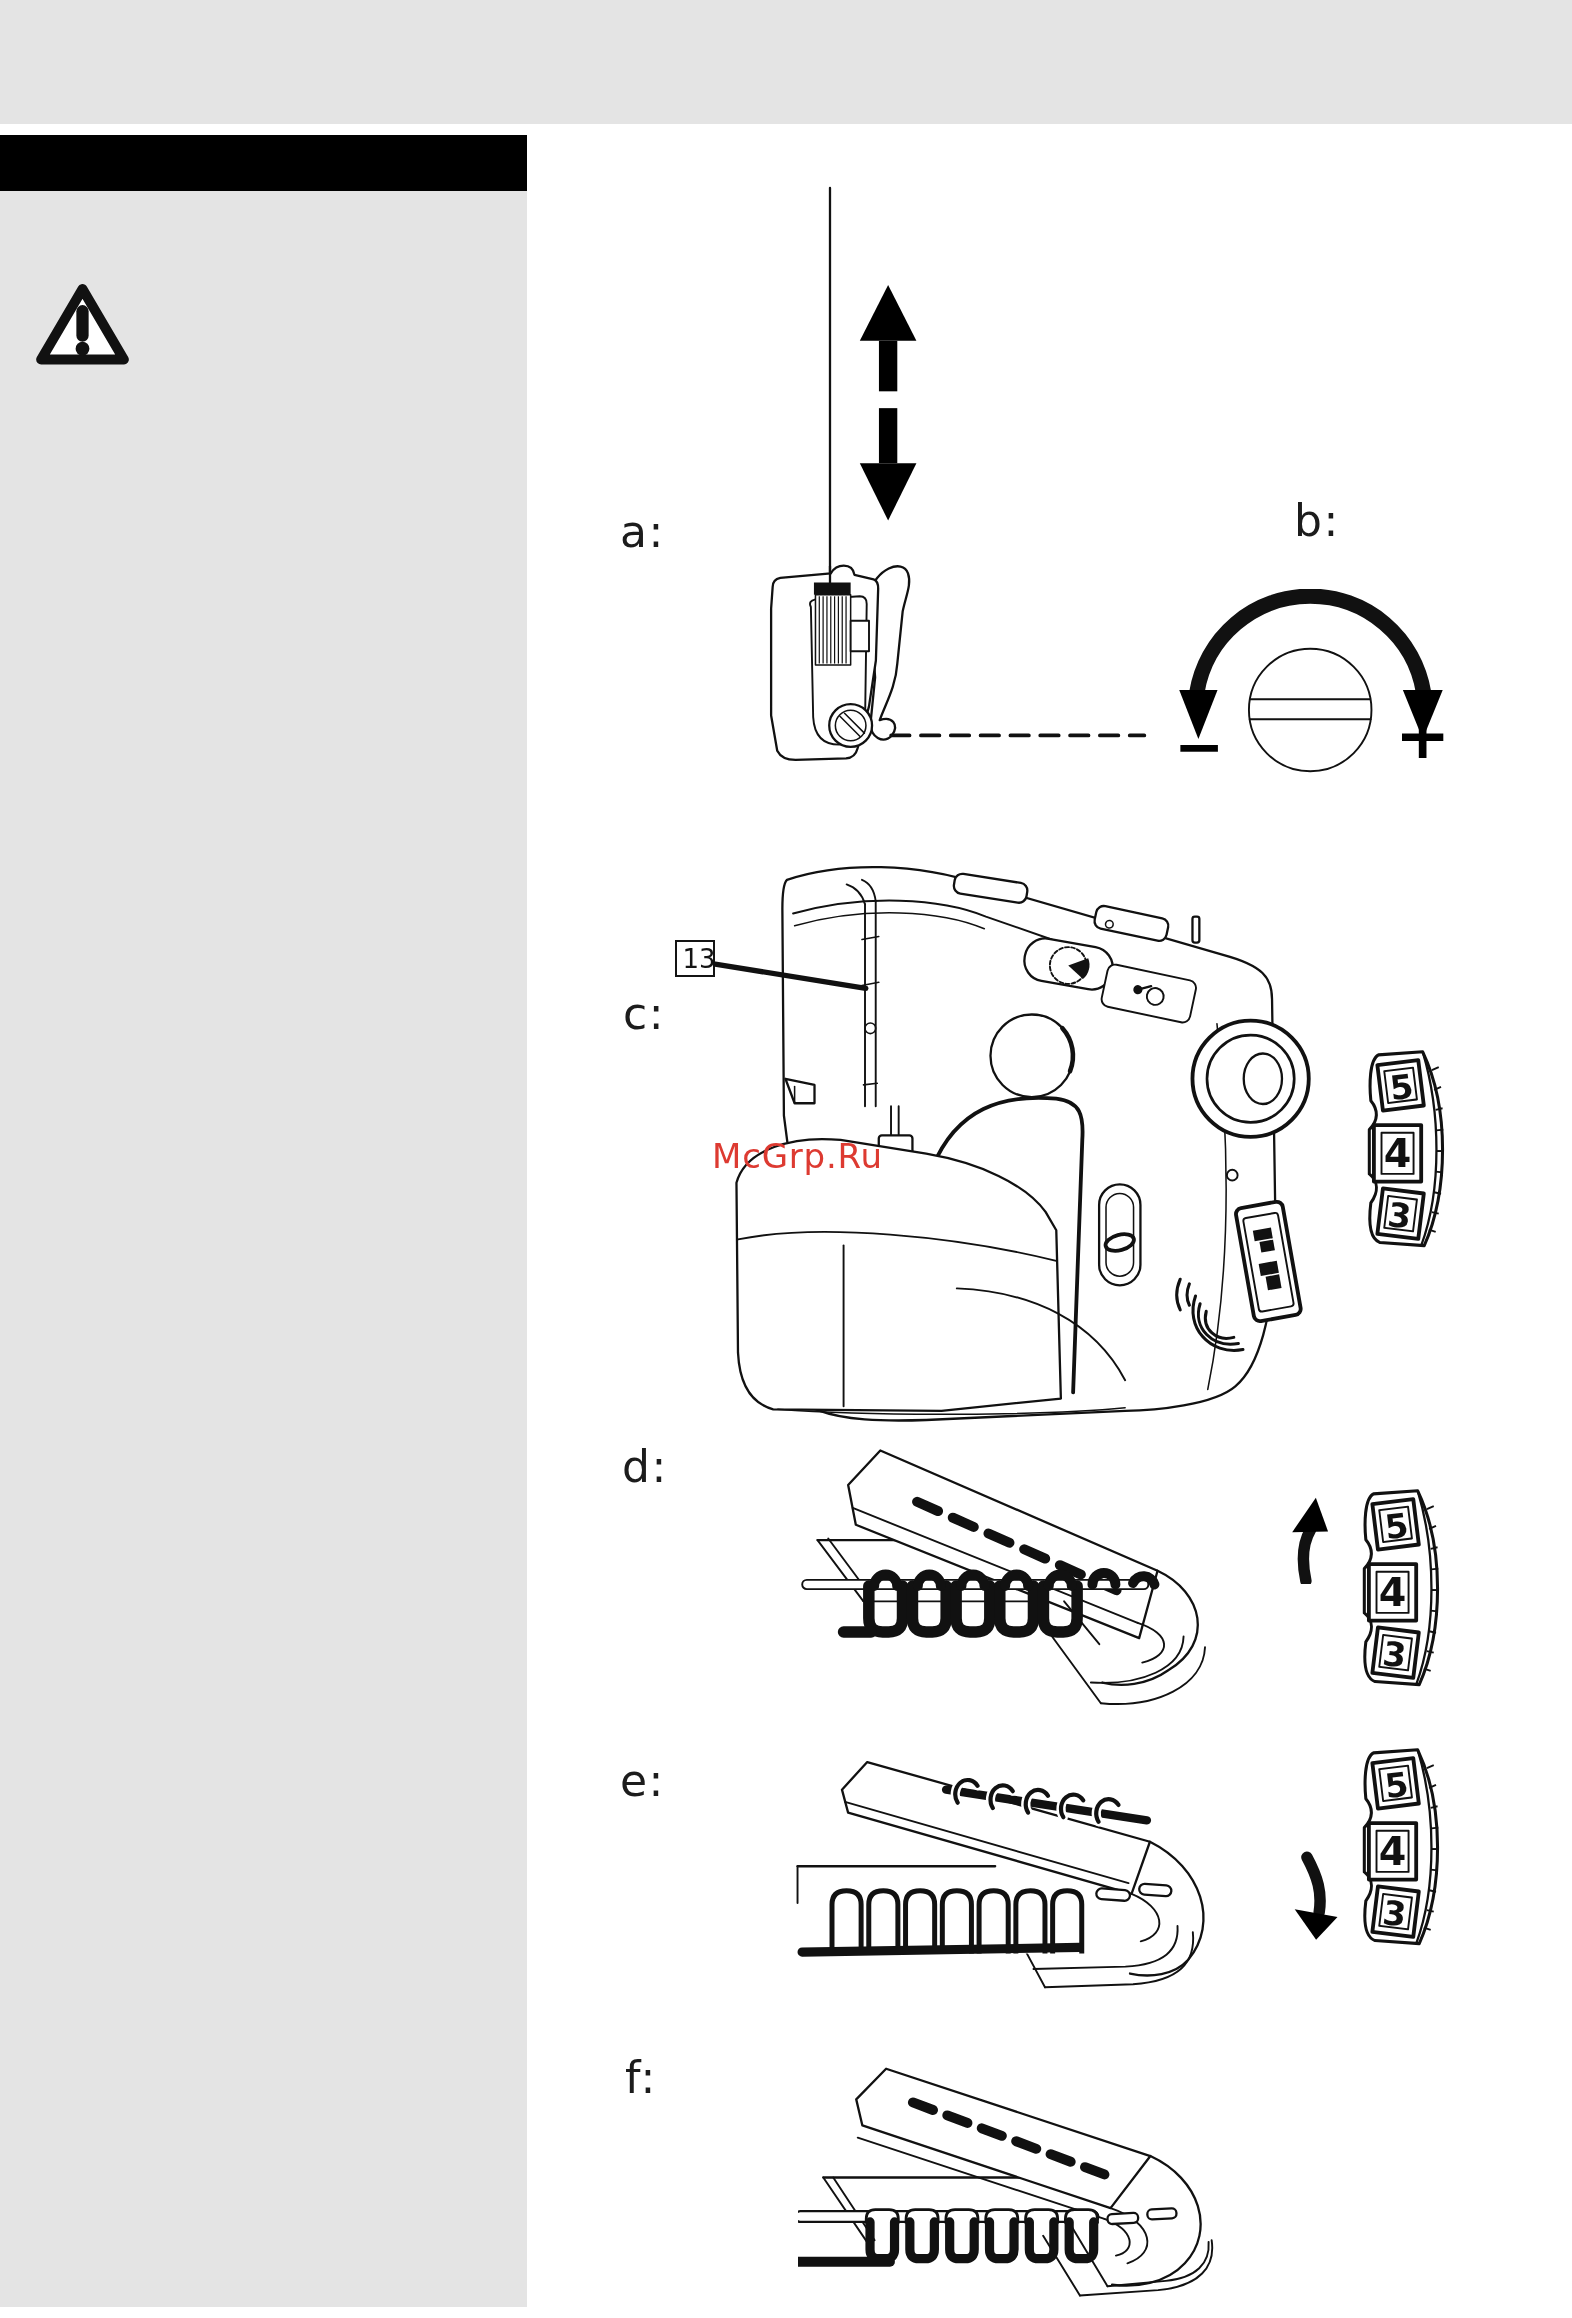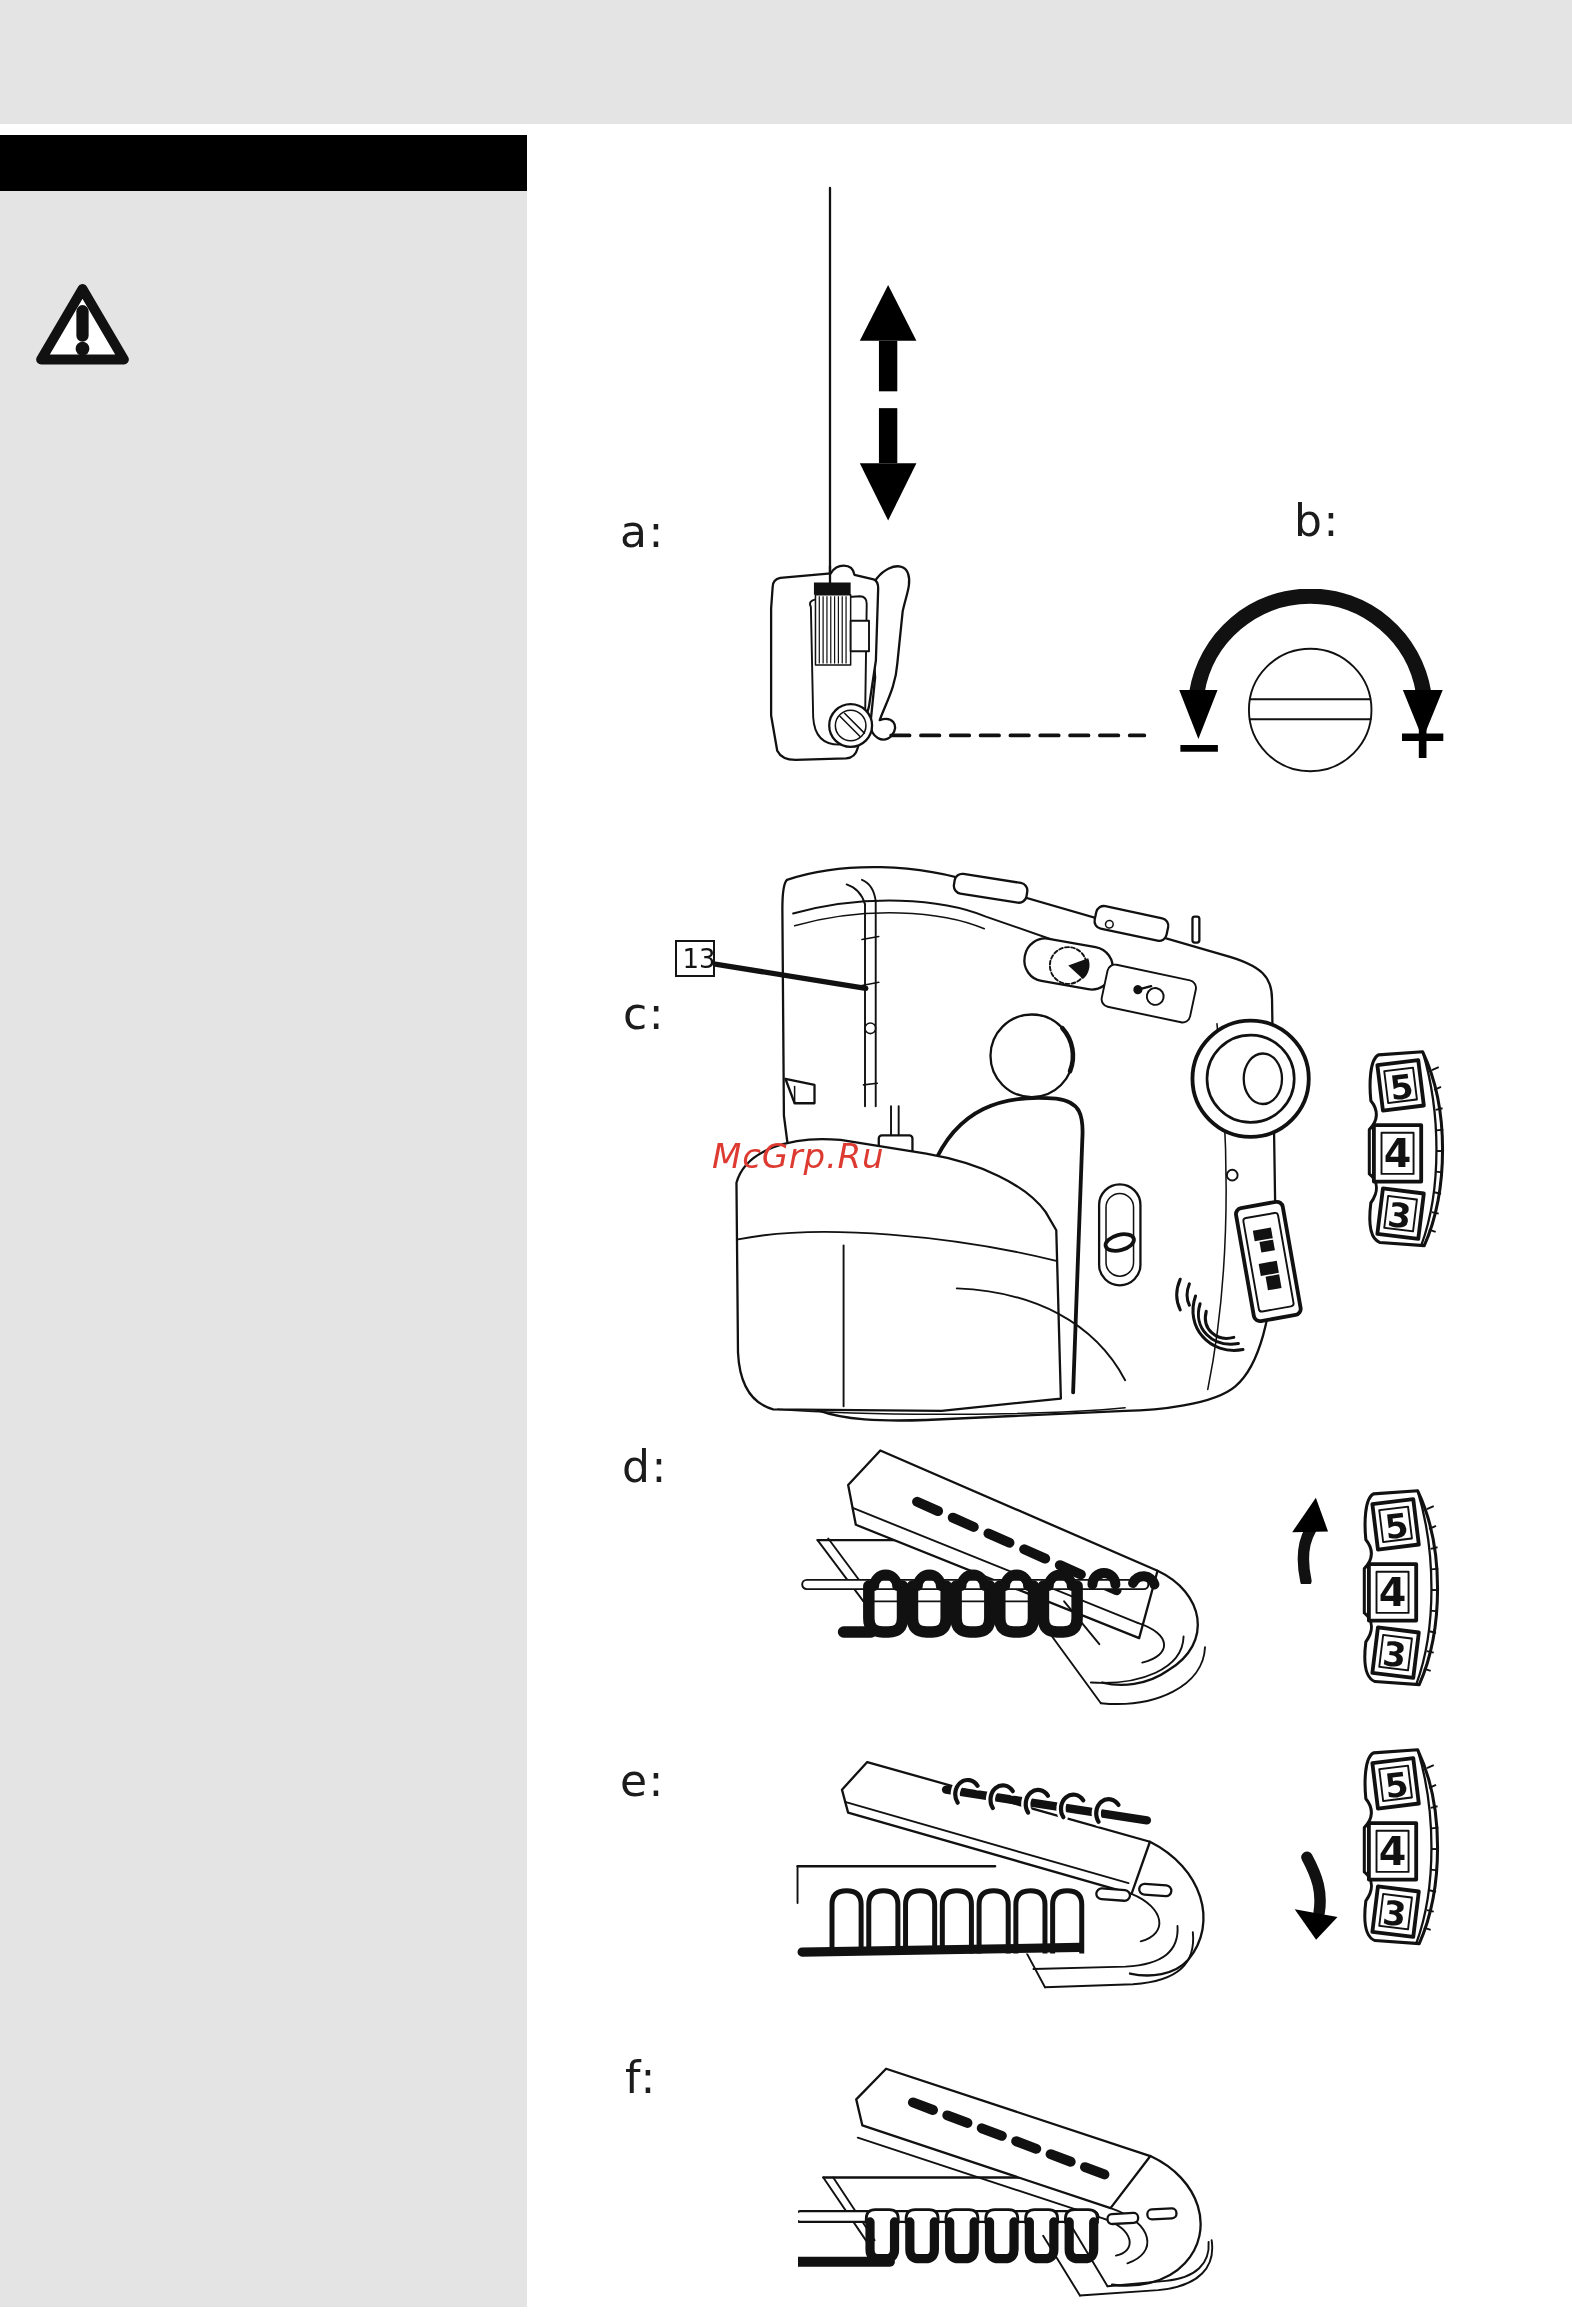--- a/index.html
+++ b/index.html
@@ -6,21 +6,21 @@
   .page{position:relative;width:1572px;height:2319px;background:#ffffff;overflow:hidden;
         font-family:"DejaVu Sans","Liberation Sans",sans-serif;}
   .abs{position:absolute;}
   .top-band{left:0;top:0;width:1572px;height:124px;background:#e4e4e4;}
   .header-bar{left:0;top:135px;width:527px;height:57px;background:#000000;}
   .left-panel{left:0;top:191px;width:527px;height:2116px;background:#e4e4e4;}
   .sec-label{font-size:44px;font-weight:400;color:#1c1c1c;letter-spacing:1.5px;line-height:1;}
   .callout-box{left:675px;top:940px;width:40px;height:37px;border:2.3px solid #141414;
         display:flex;align-items:center;justify-content:center;font-size:26px;color:#141414;
         background:#fff;box-sizing:border-box;padding-left:8px;}
-  .watermark{left:712px;top:1139px;font-size:34px;font-style:italic;color:#dd3a31;
+  .watermark{left:712px;top:1139px;font-size:34px;color:#dd3a31;
         letter-spacing:0.8px;line-height:1;white-space:nowrap;}
   .sign{font-weight:bold;color:#000;line-height:1;}
   .sign-minus{left:1174px;top:716px;font-size:60px;}
   .sign-plus{left:1395px;top:703px;font-size:66px;}
   .dial-num{font-family:"DejaVu Sans",sans-serif;font-weight:bold;font-size:44px;fill:#111;text-anchor:middle;}
   .dial-num-big{font-size:52px;}
   svg{display:block;}
   svg *{vector-effect:none;}
   .ln{stroke:#111;fill:none;stroke-linecap:round;stroke-linejoin:round;}
   .wf{stroke:#111;fill:#fff;stroke-linejoin:round;}

